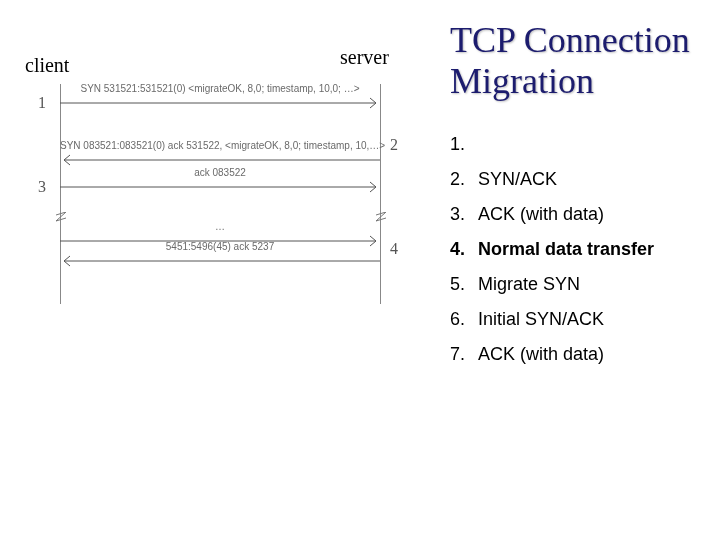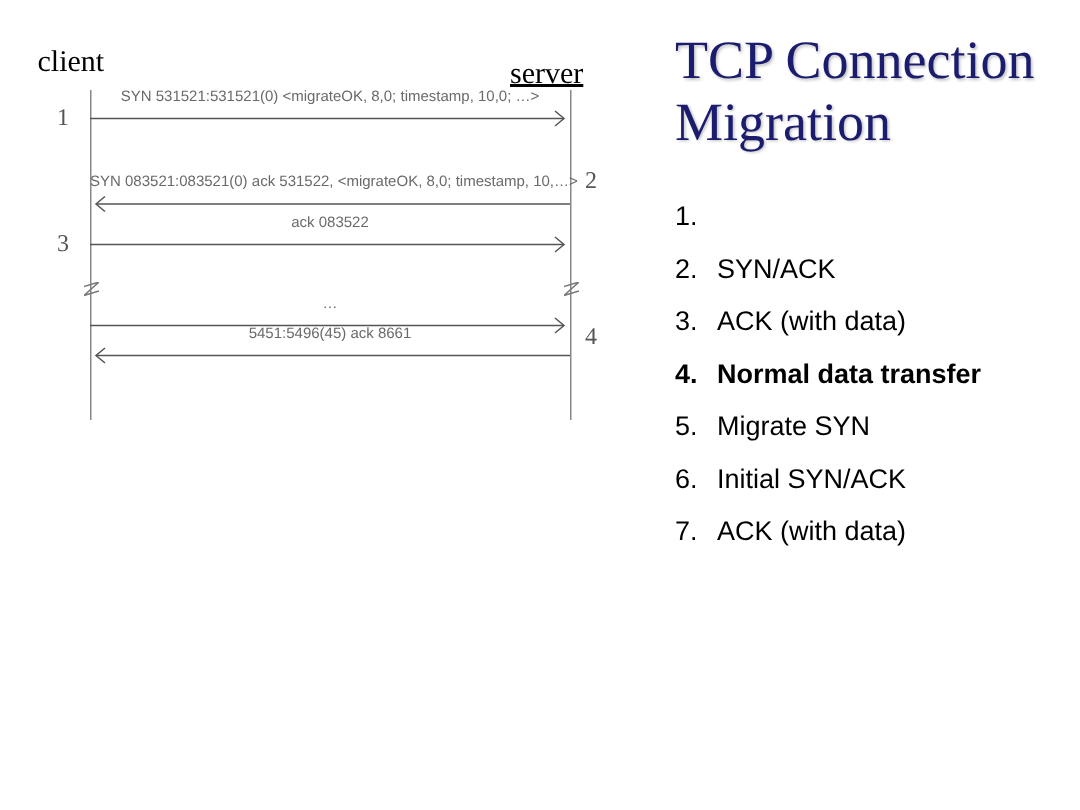--- a/index.html
+++ b/index.html
@@ -7,21 +7,21 @@
   .slide {
     display: flex;
     width: 720px;
     height: 540px;
     position: relative;
   }
   .left {
     width: 430px;
     height: 100%;
     position: relative;
-    padding: 20px 10px 10px 20px;
+    padding: 44px 10px 10px 20px;
   }
   .right {
     width: 290px;
     height: 100%;
     padding: 20px 10px 10px 20px;
   }
   .title {
     font-size: 36px;
     line-height: 1.15;
     color: #1c1c6e;
@@ -50,21 +50,21 @@
     position: relative;
     width: 400px;
     height: 280px;
   }
   .col-label {
     position: absolute;
     font-size: 20px;
     color: #000;
   }
   .client-lbl { top: 10px; left: 5px; }
-  .server-lbl { top: 18px; left: 320px; text-decoration: underline; }
+  .server-lbl { top: 2px; left: 320px; }
   .lifeline {
     position: absolute;
     top: 40px;
     width: 1px;
     height: 220px;
     background: #888;
   }
   .life-client { left: 40px; }
   .life-server { left: 360px; }
   .arrow {
@@ -152,21 +152,21 @@
 
       <div class="step-num right-num" style="top:196px">4</div>
       <div class="arrow" style="top:190px">
         <div class="arrow-caption">…</div>
         <svg viewBox="0 0 320 14">
             <line x1="0" y1="7" x2="316" y2="7" stroke="#555" stroke-width="1"></line>
             <polyline points="310,2 316,7 310,12" fill="none" stroke="#555" stroke-width="1"></polyline>
           </svg>
       </div>
       <div class="arrow" style="top:210px">
-        <div class="arrow-caption">5451:5496(45) ack 8661</div>
+        <div class="arrow-caption">5451:5496(45) ack 5237</div>
         <svg viewBox="0 0 320 14">
             <line x1="4" y1="7" x2="320" y2="7" stroke="#555" stroke-width="1"></line>
             <polyline points="10,2 4,7 10,12" fill="none" stroke="#555" stroke-width="1"></polyline>
           </svg>
       </div>
     </div>
   </div>
 
   <div class="right">
     <div class="title">TCP Connection Migration</div>

